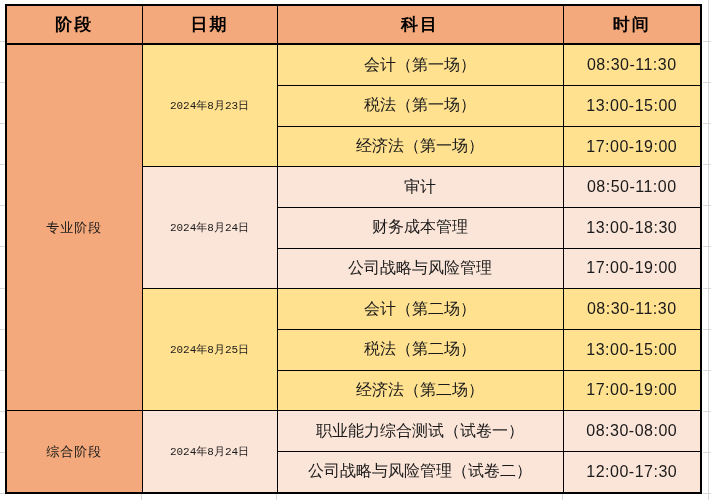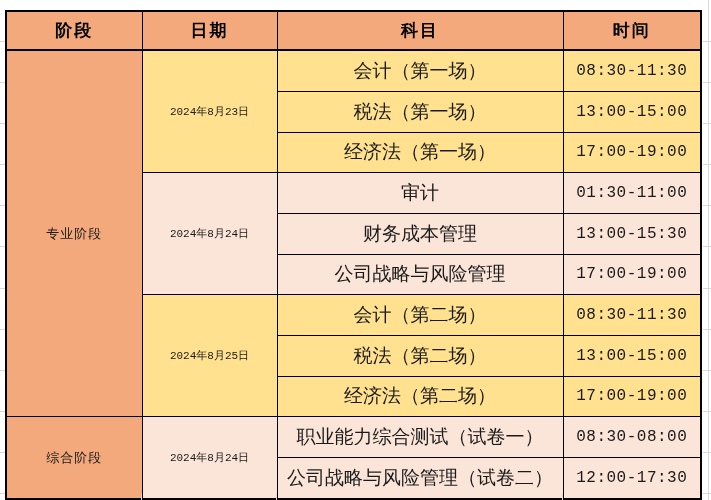--- a/index.html
+++ b/index.html
@@ -5,21 +5,21 @@
   html,body{margin:0;padding:0;}
   body{
     width:711px;height:500px;
     background:#ffffff;
     position:relative;
     overflow:hidden;
     font-family:"Liberation Serif","DejaVu Serif",serif;
     color:#1a1a1a;
   }
   #schedule-table{
-    position:absolute;left:5px;top:10px;
+    position:absolute;left:5px;top:4px;
     width:695px;height:490px;
     border-collapse:collapse;
     table-layout:fixed;
     border:2px solid #000;
   }
   #schedule-table th,
   #schedule-table td{
     border:1px solid #000;
     text-align:center;
     vertical-align:middle;
@@ -39,25 +39,25 @@
   .c-pink{background:#FBE5D8;}
   .stage-cell{
     font-size:13px;
     letter-spacing:1px;
   }
   .date-cell{
     font-size:11px;
     font-family:"Liberation Mono","DejaVu Sans Mono","Liberation Serif",monospace;
   }
   .subject-cell{
-    font-size:19px;
+    font-size:16px;
   }
   .time-cell{
     font-size:16px;
-    font-family:Liberation Mono, monospace;
+    font-family:Liberation Sans, sans-serif;
     letter-spacing:0.5px;
   }
   .gridline-stub{
     position:absolute;
     background:#d9d9d9;
   }
 </style>
 </head>
 <body>
 
@@ -87,25 +87,25 @@
       <td class="c-yellow subject-cell">税法（第一场）</td>
       <td class="c-yellow time-cell">13:00-15:00</td>
     </tr>
     <tr>
       <td class="c-yellow subject-cell">经济法（第一场）</td>
       <td class="c-yellow time-cell">17:00-19:00</td>
     </tr>
     <tr>
       <td class="c-pink date-cell" rowspan="3">2024年8月24日</td>
       <td class="c-pink subject-cell">审计</td>
-      <td class="c-pink time-cell">01:30-11:00</td>
+      <td class="c-pink time-cell">08:50-11:00</td>
     </tr>
     <tr>
       <td class="c-pink subject-cell">财务成本管理</td>
-      <td class="c-pink time-cell">13:00-15:30</td>
+      <td class="c-pink time-cell">13:00-18:30</td>
     </tr>
     <tr>
       <td class="c-pink subject-cell">公司战略与风险管理</td>
       <td class="c-pink time-cell">17:00-19:00</td>
     </tr>
     <tr>
       <td class="c-yellow date-cell" rowspan="3">2024年8月25日</td>
       <td class="c-yellow subject-cell">会计（第二场）</td>
       <td class="c-yellow time-cell">08:30-11:30</td>
     </tr>

